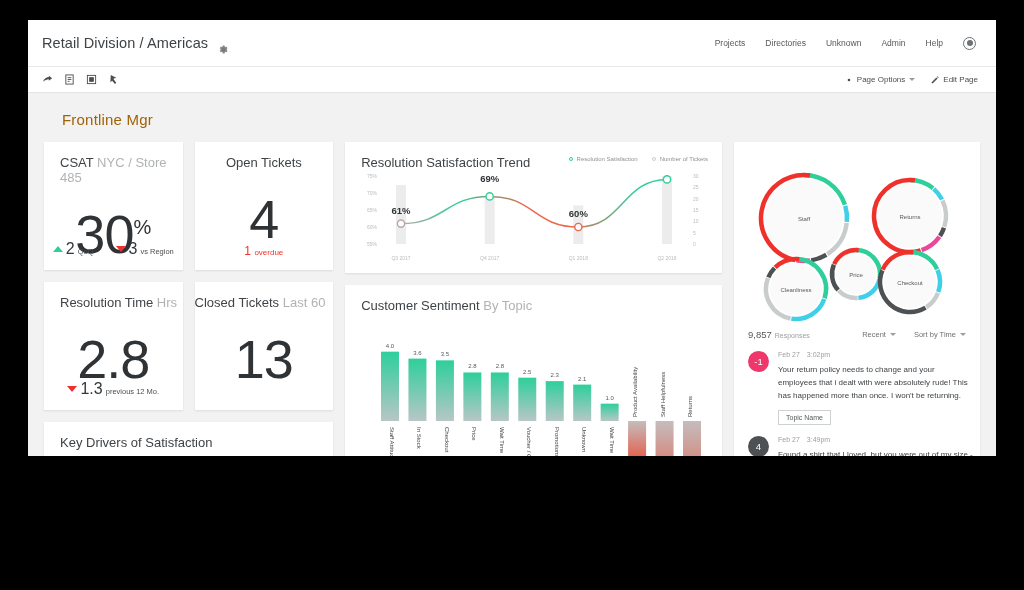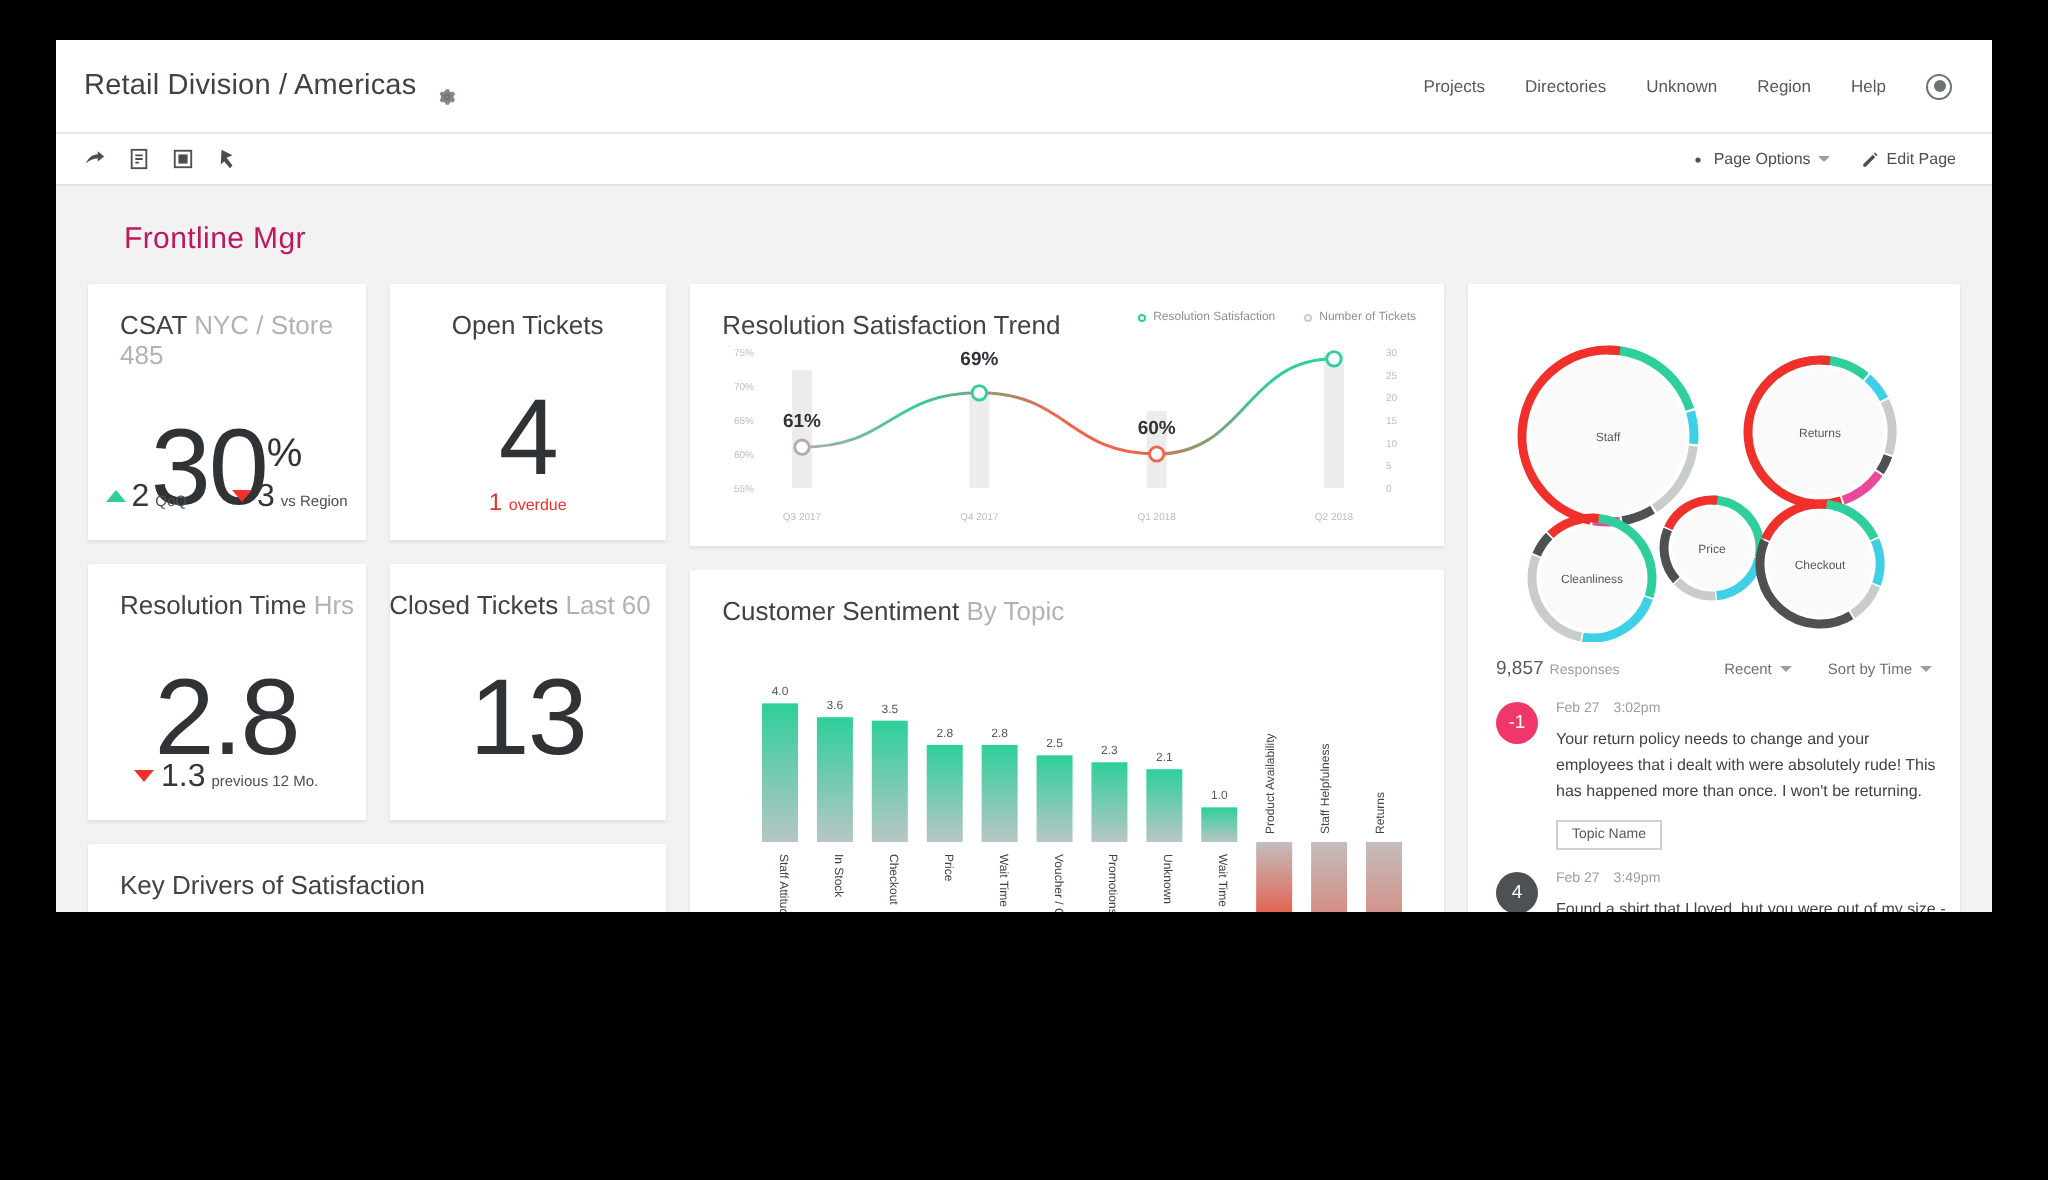--- a/index.html
+++ b/index.html
@@ -44,21 +44,21 @@
   }
   .tools { display:flex; gap:11px; align-items:center; }
   .tool { width:11px; height:11px; color:#4a4e51; display:block; }
   .tool svg { display:block; }
   .rightopts { margin-left:auto; display:flex; align-items:center; gap:16px;justify-content:space-between; }
   .ropt { font-size:8px; color:#4a4e51; display:flex; align-items:center; gap:4px; }
 
   
   .page { background:#f2f2f2; height: calc(560px - 47px - 26px); padding: 14px 16px 0 16px;
           overflow:hidden; }
-  .ptitle { font-size:15px; color:#be185d; margin: 4px 0 14px 18px; letter-spacing:.2px; }
+  .ptitle { font-size:15px; color:#a16207; margin: 4px 0 14px 18px; letter-spacing:.2px; }
 
   .grid { display:flex; gap:12px; align-items:flex-start; }
   .colA { width: 290px; display:flex; flex-direction:column; gap:12px; }
   .colB { width: 378px; display:flex; flex-direction:column; gap:12px; }
   .colC { width: 246px; }
 
   .card { background:#fff; box-shadow: 0 1px 2px rgba(0,0,0,.09); }
   .cardhd { font-size:13px; color:#3f4346; padding:13px 0 0 16px; }
   .cardhd .sub { color:#b0b3b5; font-weight:normal; }
 
@@ -124,21 +124,21 @@
     <span class="gear-small">
       <svg viewBox="0 0 16 16" width="9" height="9" fill="#6d7275">
         <path d="M8 5.2a2.8 2.8 0 1 0 0 5.6 2.8 2.8 0 0 0 0-5.6zm0 4.1a1.3 1.3 0 1 1 0-2.6 1.3 1.3 0 0 1 0 2.6z"></path>
         <path d="M14 8c0-.4 0-.8-.1-1.2l1.3-1-1.5-2.6-1.6.6c-.6-.5-1.2-.8-1.9-1L9.8 1H6.8l-.4 1.7c-.7.2-1.3.6-1.9 1l-1.6-.6L1.4 5.8l1.3 1C2.6 7.2 2.6 7.6 2.6 8s0 .8.1 1.2l-1.3 1 1.5 2.6 1.6-.6c.6.5 1.2.8 1.9 1l.4 1.7h3l.4-1.7c.7-.2 1.3-.6 1.9-1l1.6.6 1.5-2.6-1.3-1c.1-.4.1-.8.1-1.2z" opacity=".85"></path>
       </svg>
     </span>
     <div class="topnav">
       <a>Projects</a>
       <a>Directories</a>
       <a>Unknown</a>
-      <a>Region</a>
+      <a>Admin</a>
       <a>Help</a>
       <span class="avatar-ic"></span>
     </div>
   </div>
 
   <div class="toolstrip">
     <div class="tools">
       <span class="tool">
         <svg viewBox="0 0 12 12" width="11" height="11" fill="#4a4e51">
           <path d="M1 8.5C2.5 5 5 3.5 7.5 3.4V1.8L11 4.6 7.5 7.3V5.6C5.2 5.7 3 6.6 1 8.5z"></path>

